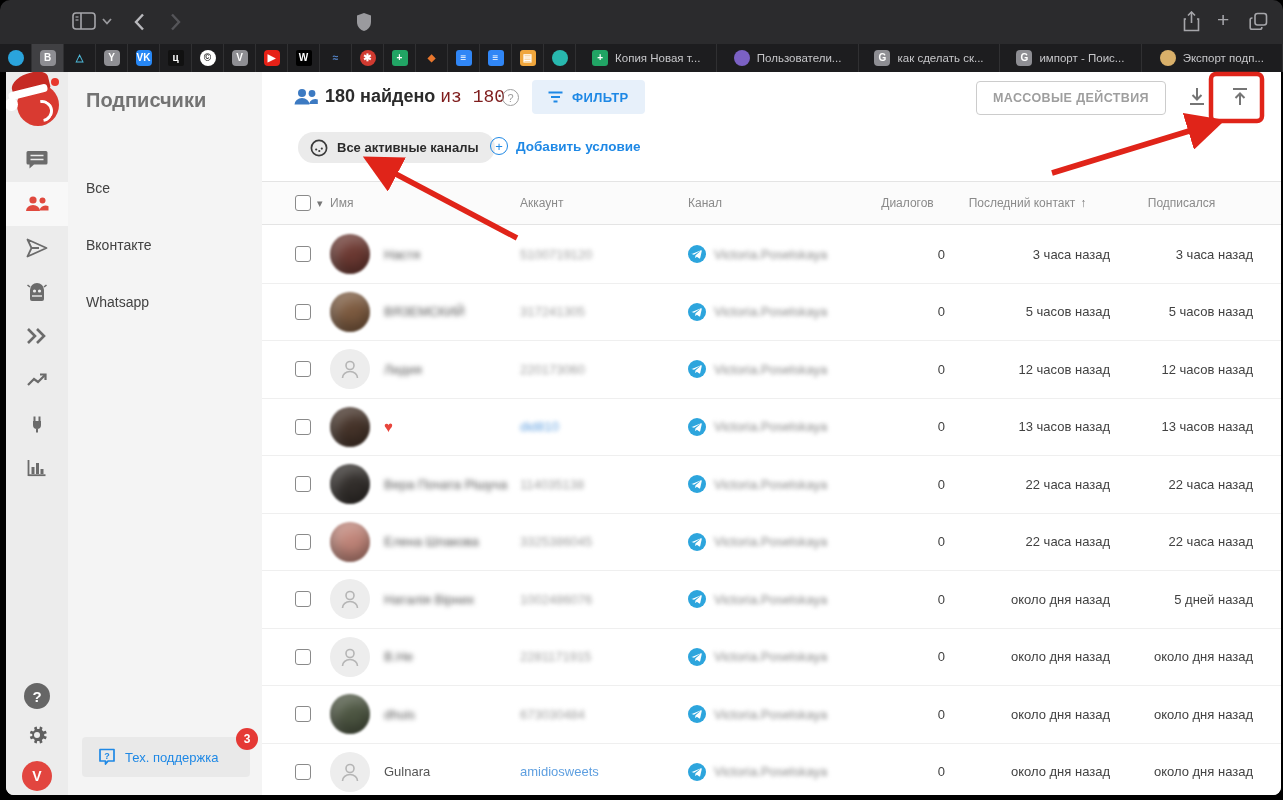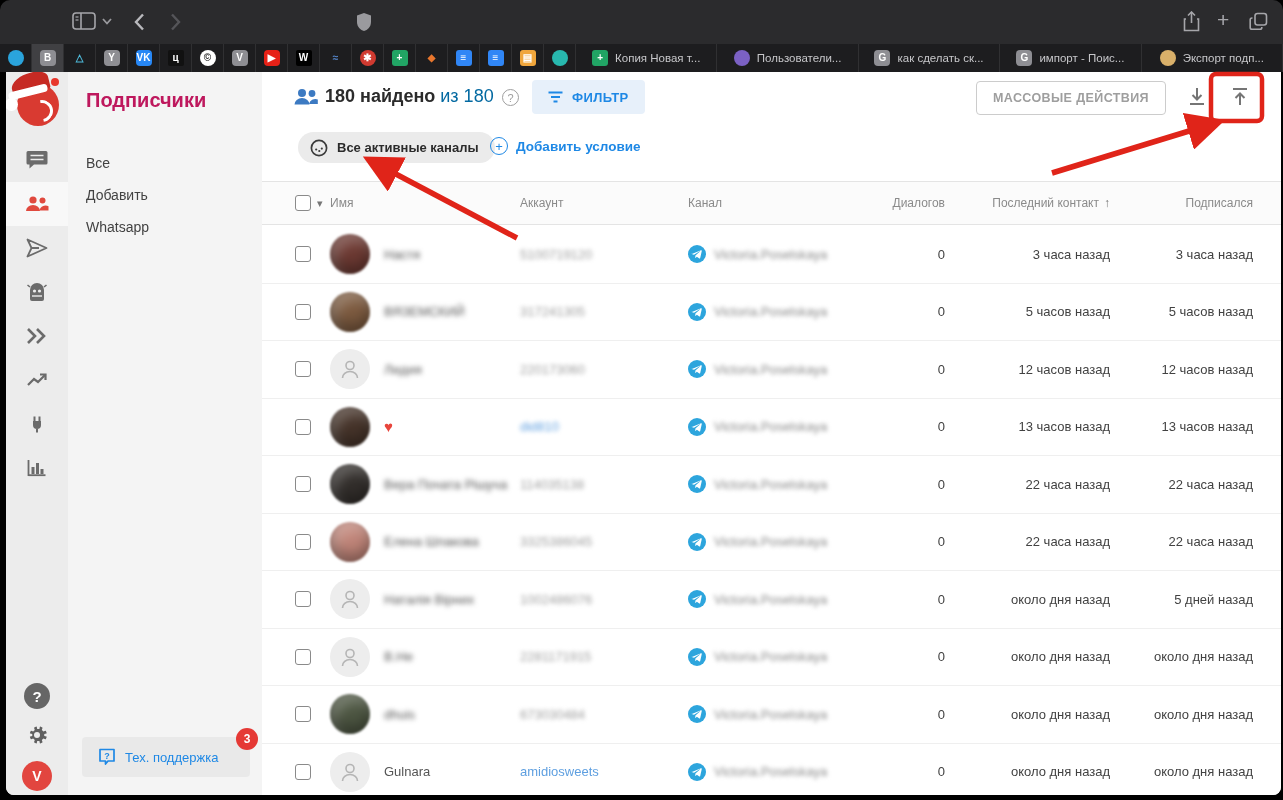--- a/index.html
+++ b/index.html
@@ -33,36 +33,36 @@
   .notif-dot { position:absolute; right:2px; top:0px; width:8px; height:8px; border-radius:50%; background:#e8372c; }
   .rail-items { position:absolute; left:0; top:66px; width:62px; display:flex; flex-direction:column; }
   .rail-item { width:62px; height:44px; display:flex; align-items:center; justify-content:center; }
   .rail-item.active { background:#f8f8f8; }
   .rail-bottom { position:absolute; left:0; bottom:4px; width:62px; display:flex; flex-direction:column; align-items:center; gap:14px; }
   .help-circle { width:26px; height:26px; border-radius:50%; background:#666; color:#fff; font-size:15px; font-weight:bold; display:flex; align-items:center; justify-content:center; }
   .user-avatar { width:30px; height:30px; border-radius:50%; background:#e2453f; color:#fff; font-size:14px; font-weight:bold; display:flex; align-items:center; justify-content:center; }
 
   
   .sidebar { position:absolute; left:62px; top:0; width:194px; height:723px; background:#f4f4f4; }
-  .sidebar-title { position:absolute; left:18px; top:17px; font-size:20px; font-weight:bold; color:#be185d; }
+  .sidebar-title { position:absolute; left:18px; top:17px; font-size:20px; font-weight:bold; color:#737373; }
   .side-list { position:absolute; left:0; top:75px; width:194px; display:flex; flex-direction:column; }
-  .side-item { height:32px; line-height:32px; padding-left:18px; font-size:14px; color:#424242; cursor:pointer; }
+  .side-item { height:32px; line-height:32px; padding-left:18px; font-size:14px; color:#424242; cursor:pointer;margin-top:25px; }
   .side-item.active { background:#fff; color:#2196f3; }
   .side-item.divided { margin-top:22px; position:relative; }
   .side-item.divided::before { content:""; position:absolute; left:14px; right:10px; top:-11px; height:1px; background:#ddd; }
   .support-btn { position:absolute; left:14px; bottom:18px; width:168px; height:40px; background:#e9e9e9; border-radius:4px; display:flex; align-items:center; gap:9px; padding-left:16px; cursor:pointer; }
   .support-label { color:#1e88e5; font-size:13px; font-weight:normal; }
   .support-badge { position:absolute; right:-8px; top:-9px; width:22px; height:22px; border-radius:50%; background:#e53935; color:#fff; font-size:12px; font-weight:bold; display:flex; align-items:center; justify-content:center; }
 
   
   .content { position:absolute; left:256px; top:0; width:1019px; height:723px; background:#fff; }
   .count-row { position:absolute; left:0; top:0; width:1019px; height:48px; }
   .people-ic { position:absolute; left:31px; top:15px; }
   .count-text { position:absolute; left:63px; top:14px; font-size:18px; color:#2b2b2b; font-weight:bold; }
-  .count-sub { color:#0369a1; font-weight:normal; }
+  .count-sub { color:#7f1d1d; font-weight:normal;font-family:Liberation Mono, monospace; }
   .q-circle { position:absolute; left:240px; top:17px; width:17px; height:17px; border:1.5px solid #9e9e9e; border-radius:50%; color:#9e9e9e; font-size:11px; display:flex; align-items:center; justify-content:center; }
   .filter-btn { position:absolute; left:270px; top:8px; height:34px; padding:0 16px; background:#e7f0fa; border:none; border-radius:4px; display:flex; align-items:center; gap:9px; color:#1e88e5; font-size:13px; font-weight:bold; letter-spacing:.4px; cursor:pointer; }
   .bulk-btn { position:absolute; right:115px; top:9px; height:34px; padding:0 16px; background:#fff; border:1px solid #ccc; border-radius:4px; color:#9e9e9e; font-size:12.5px; font-weight:bold; letter-spacing:.4px; cursor:pointer; }
   .dl-btn { position:absolute; right:73px; top:15px; cursor:pointer; }
   .ul-btn { position:absolute; right:30px; top:15px; cursor:pointer; }
 
   .chips-row { position:absolute; left:0; top:48px; width:1019px; height:46px; }
   .chip { position:absolute; left:36px; top:12px; height:31px; background:#ebebeb; border-radius:16px; display:flex; align-items:center; gap:9px; padding:0 16px 0 12px; font-size:13px; font-weight:bold; color:#2b2b2b; cursor:pointer; }
   .add-cond { position:absolute; left:228px; top:17px; display:flex; align-items:center; gap:8px; color:#1e88e5; font-size:13.5px; font-weight:bold; cursor:pointer; }
   .plus-circle { width:18px; height:18px; border:1.5px solid #1e88e5; border-radius:50%; display:flex; align-items:center; justify-content:center; font-size:13px; font-weight:normal; }
@@ -81,21 +81,21 @@
   .acct-text { color:#9e9e9e; }
   .acct-text.link { color:#5e9fe0; }
   .chan-cell { display:flex; align-items:center; gap:8px; padding-left:18px; }
   .chan-text { color:#8a8a8a; }
   .blur-med { filter:blur(2.2px); }
   .blur-strong { filter:blur(2.8px); }
   .heart { color:#e8453c; font-size:15px; filter:none; }
   .num-cell { text-align:right; }
   .right-cell { text-align:right; }
   .pad-r { padding-right:28px; }
-  .hdr-right { text-align:right; }
+  .hdr-right { text-align:center; }
   .sort-arrow { color:#757575; margin-left:5px; font-size:12px; }
 
   
   .annot { position:absolute; left:0; top:0; width:1283px; height:800px; pointer-events:none; z-index:50; }
 </style>
 </head>
 <body class="noselect">
 
 <div class="titlebar">
   <svg class="tb-ic" style="left:72px" width="24" height="18" viewBox="0 0 24 18">
@@ -318,21 +318,21 @@
         </div>
     </div>
   </div>
 
   <div class="sidebar">
     <div class="sidebar-title">Подписчики</div>
     <div class="side-list">
 
         <div class="side-item">Все</div>
 
-        <div class="side-item">Добавить</div>
+        <div class="side-item">Вконтакте</div>
 
 
 
 
         <div class="side-item">Whatsapp</div>
 
 
       </div>
     <div class="support-btn">
       <svg width="18" height="18" viewBox="0 0 18 18">

